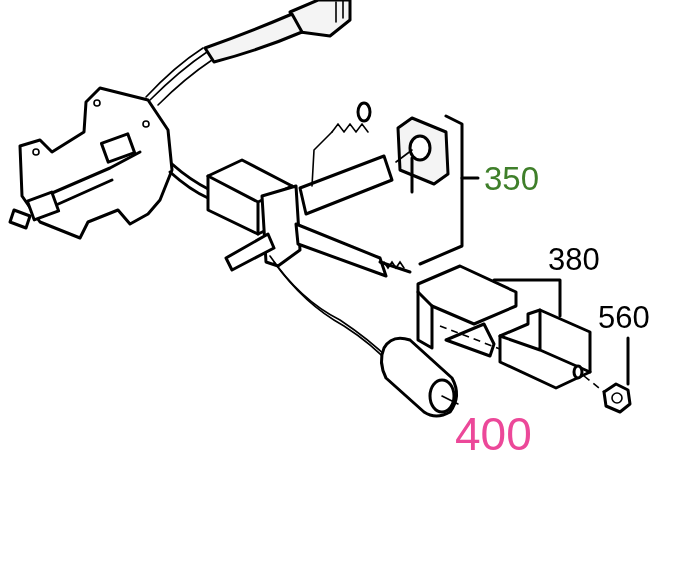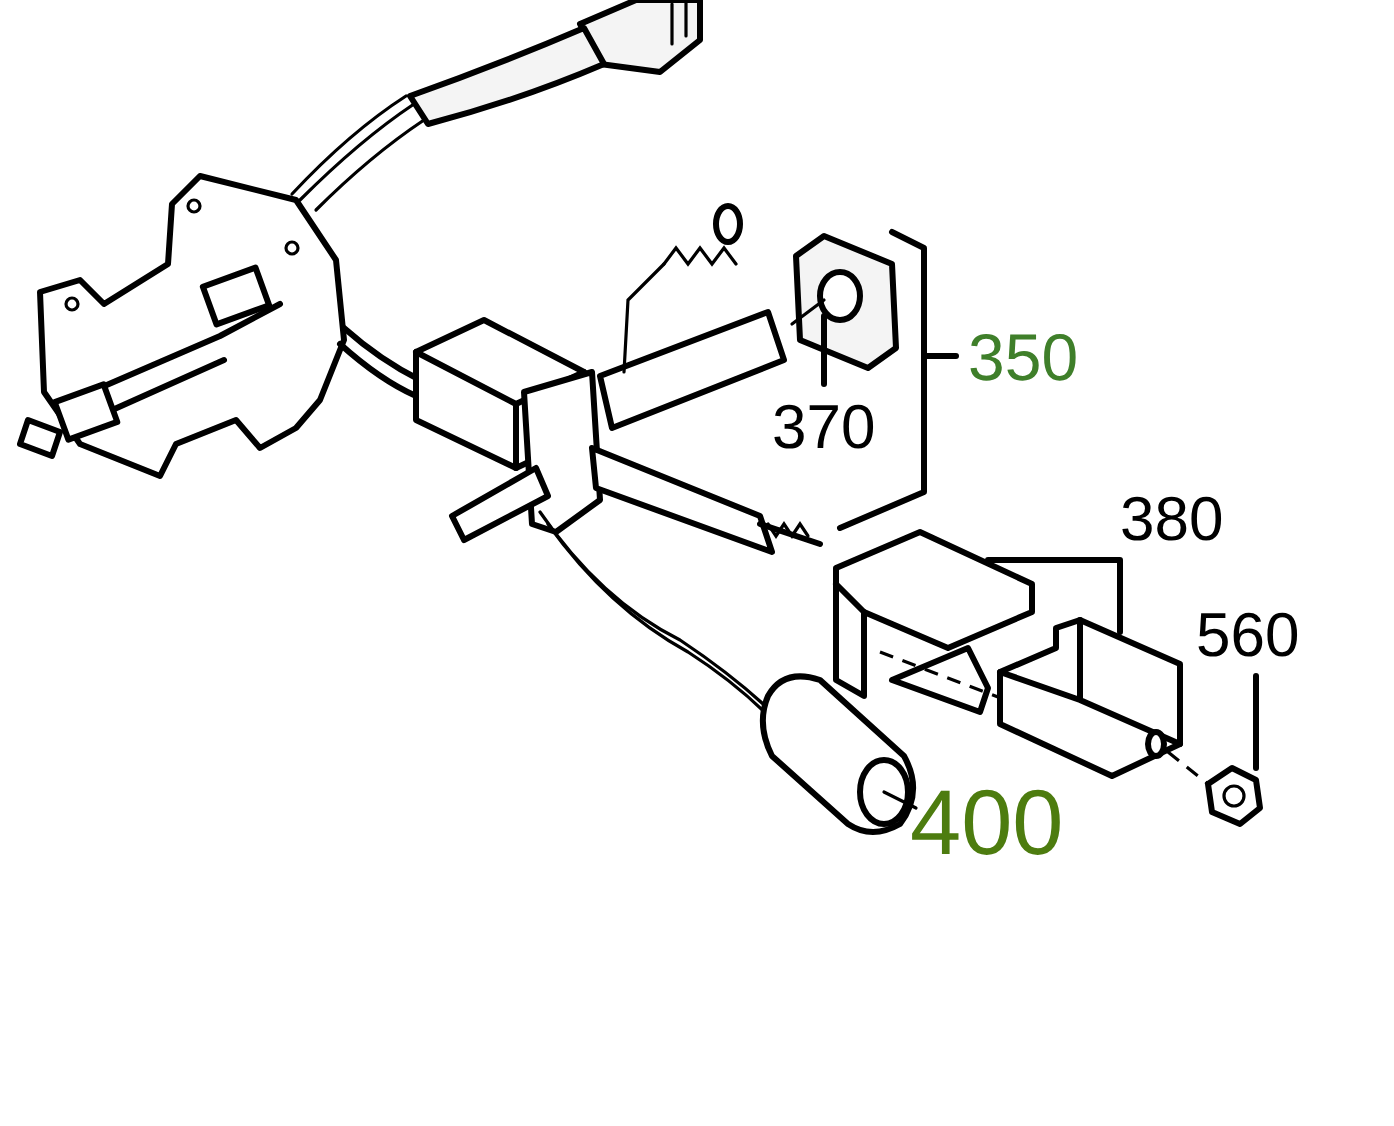--- a/index.html
+++ b/index.html
@@ -90,17 +90,16 @@
     </g>
 
     <g>
       <path class="fillw" d="M384 348 Q392 334 410 340 L452 378 Q462 396 450 412 Q436 420 424 412 L386 378 Q378 362 384 348 Z"></path>
       <ellipse class="fillw" cx="442" cy="396" rx="12" ry="16"></ellipse>
       <path class="thin" d="M442 396 L458 404"></path>
     </g>
   </svg>
 
   <div class="label lbl-350" style="left:484px; top:162px; color:#3f7f2a;">350</div>
-  <div class="label lbl-black" style="left:386px; top:198px;">370</div>
-  <div class="label lbl-black" style="left:560px; top:244px;">380</div>
+  <div class="label lbl-black" style="left:548px; top:244px;">380</div>
   <div class="label lbl-black" style="left:598px; top:302px;">560</div>
-  <div class="label lbl-400" style="left:455px; top:388px; color:#4d7c0f;">400</div>
+  <div class="label lbl-400" style="left:455px; top:411px; color:#ec4899;">400</div>
 </div>
 
 </body></html>

